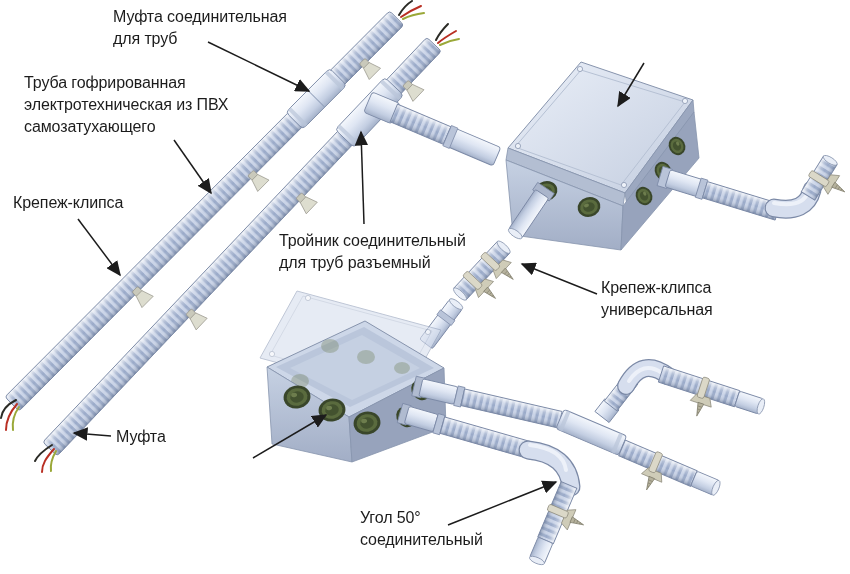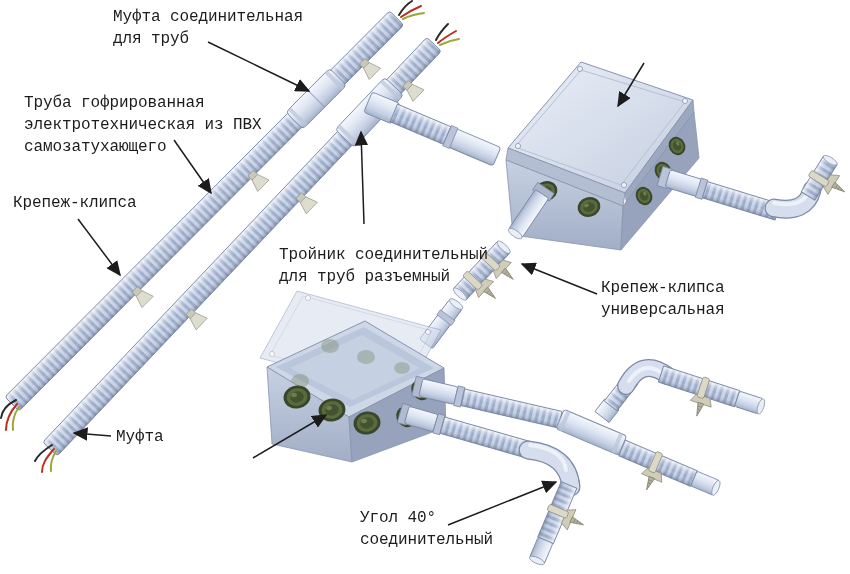--- a/index.html
+++ b/index.html
@@ -6,21 +6,21 @@
     --label-text:#1c1c1c;
     --arrow:#1c1c1c;
     --background:#ffffff;
   }
   html,body{margin:0;padding:0;background:#e8e8e8;}
   .stage{
     position:relative;
     width:850px;height:574px;
     background:var(--background,#fff);
     overflow:hidden;
-    font-family:Liberation Mono, monospace;
+    font-family:Liberation Sans, sans-serif;
   }
   .stage svg.illu{position:absolute;left:0;top:0;}
   .lbl{
     position:absolute;
     white-space:pre-line;
     font-size:16px;
     line-height:22px;
     color:var(--label-text,#1c1c1c);
     letter-spacing:-0.1px;
   }
@@ -293,25 +293,25 @@
     <line x1="364" y1="224" x2="361" y2="132" marker-end="url(#ah)"></line>
     <line x1="644" y1="63" x2="618" y2="106" marker-end="url(#ah)"></line>
     <line x1="597" y1="294" x2="522" y2="264" marker-end="url(#ah)"></line>
     <line x1="253" y1="458" x2="326" y2="415" marker-end="url(#ah)"></line>
     <line x1="448" y1="525" x2="556" y2="482" marker-end="url(#ah)"></line>
   </g>
 </svg>
 
 <div class="lbl" style="left:113px;top:6px">Муфта соединительная
 для труб</div>
-<div class="lbl" style="left:24px;top:92px">Труба гофрированная
+<div class="lbl" style="left:24px;top:72px">Труба гофрированная
 электротехническая из ПВХ
 самозатухающего</div>
 <div class="lbl" style="left:13px;top:192px">Крепеж-клипса</div>
 <div class="lbl" style="left:116px;top:426px">Муфта</div>
-<div class="lbl" style="left:279px;top:244px">Тройник соединительный
+<div class="lbl" style="left:279px;top:230px">Тройник соединительный
 для труб разъемный</div>
 <div class="lbl" style="left:601px;top:277px">Крепеж-клипса
 универсальная</div>
-<div class="lbl" style="left:360px;top:507px">Угол 40°
+<div class="lbl" style="left:360px;top:507px">Угол 50°
 соединительный</div>
 
 </div>
 
 </body></html>

